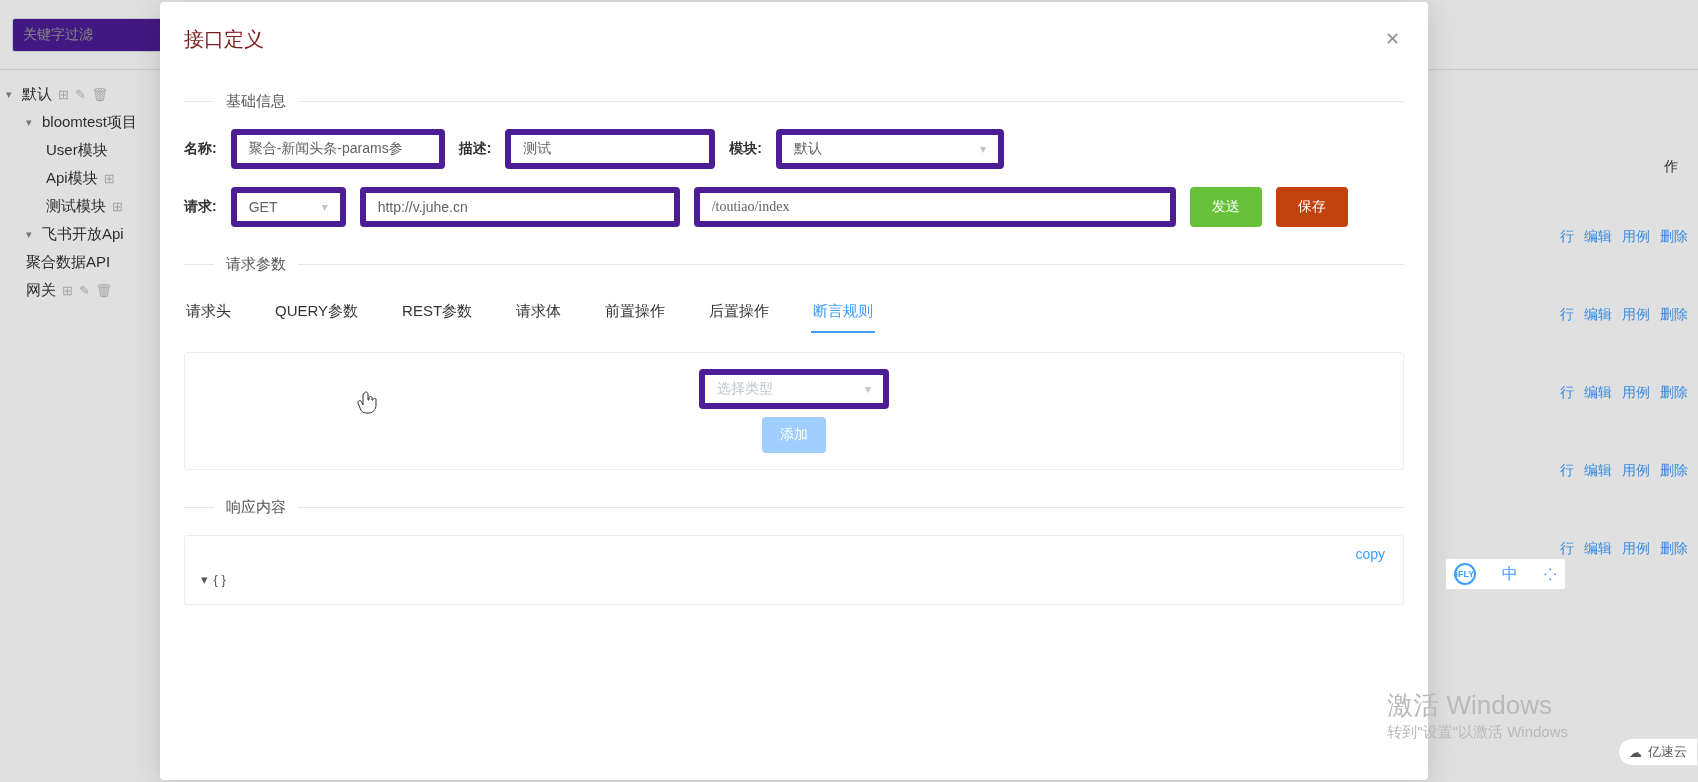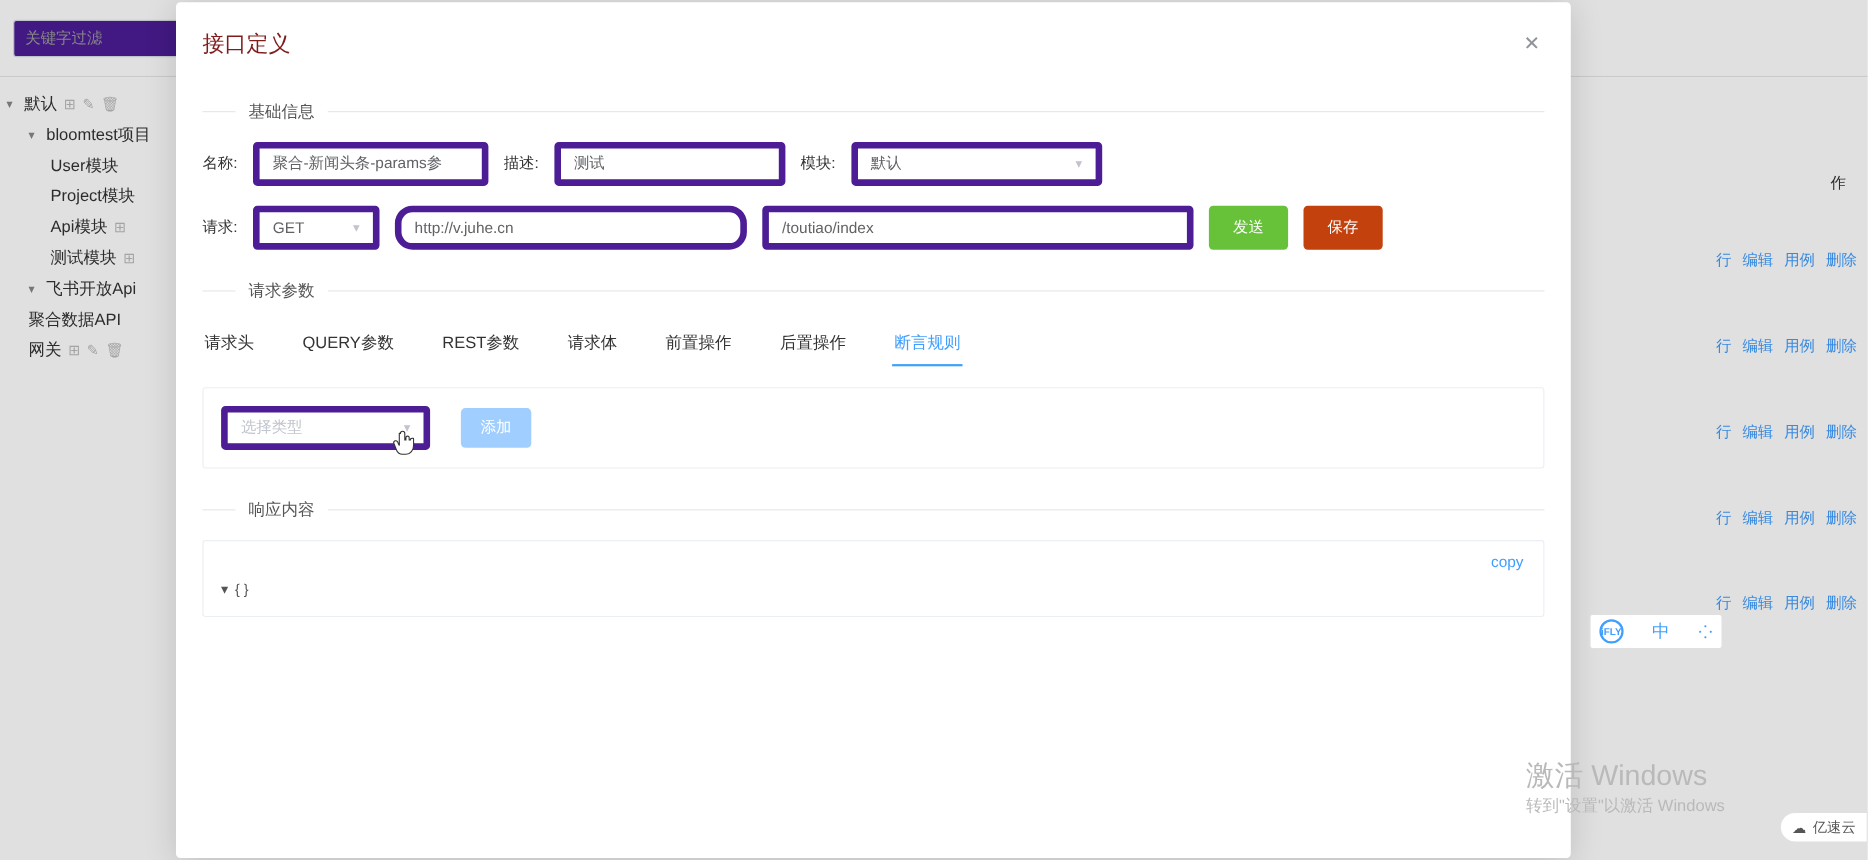--- a/index.html
+++ b/index.html
@@ -112,21 +112,21 @@
     margin-right: 12px;
   }
   .section-divider::after {
     content: "";
     flex: 1;
     height: 1px;
     background: #e6e6e6;
     margin-left: 12px;
   }
   .form-row { display: flex; align-items: center; gap: 14px; margin-bottom: 18px; }
-  .form-label { font-size: 14px; color: #333; font-weight: 400; }
+  .form-label { font-size: 14px; color: #333; font-weight: 700; }
   .el-input {
     height: 40px;
     border: 6px solid #4c1d95;
     border-radius: 4px;
     padding: 0 12px;
     font-size: 14px;
     color: #606266;
     background: #fff;
     outline: none;
   }
@@ -136,22 +136,22 @@
     display: flex;
     align-items: center;
     justify-content: space-between;
     cursor: pointer;
   }
   .el-select .chev { color: #c0c4cc; font-size: 12px; }
   .w-name { width: 214px; }
   .w-desc { width: 210px; }
   .w-module { width: 228px; }
   .w-method { width: 115px; }
-  .w-host { width: 320px; border-radius: 16px; }
-  .w-path { width: 392px; }
+  .w-host { width: 320px; }
+  .w-path { width: 482px; font-family: Liberation Serif, serif; }
   .btn {
     height: 40px;
     padding: 0 22px;
     border: none;
     border-radius: 4px;
     font-size: 14px;
     color: #fff;
     cursor: pointer;
   }
   .btn-green { background: #67c23a; }
@@ -167,22 +167,23 @@
     border-bottom: 2px solid transparent;
   }
   .tab.active { color: #409eff; border-bottom-color: #409eff; }
   .type-row {
     margin-top: 18px;
     border: 1px solid #ebeef5;
     border-radius: 3px;
     padding: 16px;
     display: flex;
     align-items: center;
-    gap: 28px;
+    gap: 8px;
     position: relative;
+    flex-direction: column;
   }
   .w-type { width: 190px; color: #c0c4cc; }
   .cursor-hand {
     position: absolute;
     left: 172px;
     top: 38px;
     font-size: 18px;
     pointer-events: none;
   }
   .sub-tabs { display: flex; gap: 36px; margin-top: 10px; border-bottom: 1px solid #e6e6e6; }
@@ -270,23 +271,20 @@
         </span>
       </div>
       <div class="tree-item ind-1">
         <span class="tree-caret">▾</span>
         <span class="tree-label">bloomtest项目</span>
       </div>
       <div class="tree-item ind-2">
         <span class="tree-label">User模块</span>
       </div>
       <div class="tree-item ind-2">
-        <span class="tree-label">Project模块</span>
-      </div>
-      <div class="tree-item ind-2">
         <span class="tree-label">Api模块</span>
         <span class="tree-icons">
             <span>⊞</span>
           </span>
       </div>
       <div class="tree-item ind-2">
         <span class="tree-label">测试模块</span>
         <span class="tree-icons">
             <span>⊞</span>
           </span>

